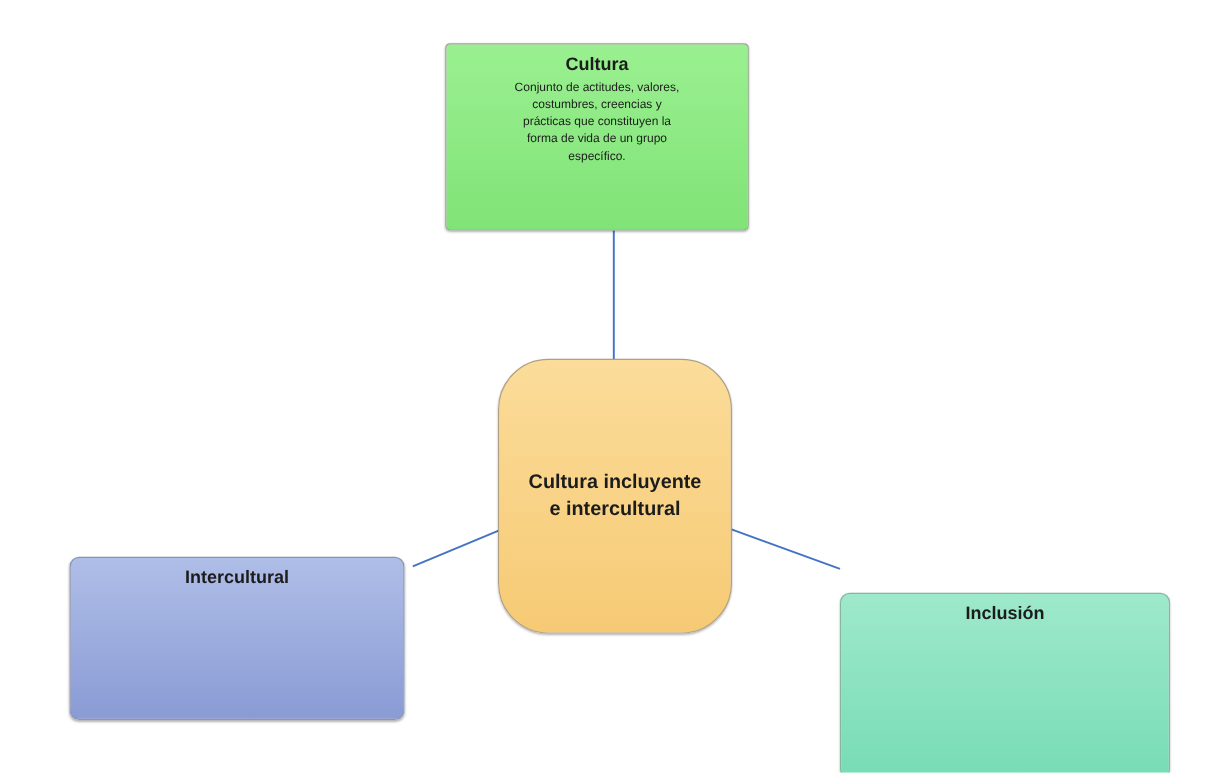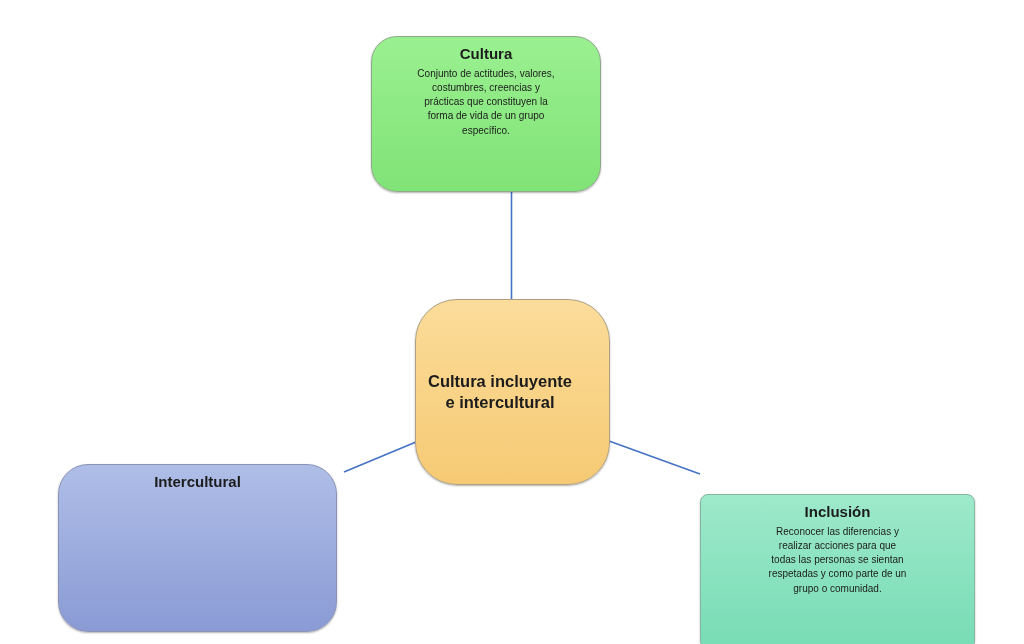--- a/index.html
+++ b/index.html
@@ -27,41 +27,42 @@
   .node {
     position: absolute;
     box-sizing: border-box;
     border: 1px solid #999999;
     box-shadow: 0 1px 2px rgba(0,0,0,0.30);
     text-align: center;
   }
   .node-top {
     left: 371px;
     top: 36px;
-    width: 230px;
+    width: 253px;
     height: 156px;
-    border-radius: 26px;
+    border-radius: 4px;
     padding: 8px 6px 6px 6px;
   }
   .node-center {
     left: 415px;
     top: 299px;
     width: 195px;
-    height: 186px;
+    height: 229px;
     border-radius: 42px;
     display: flex;
     align-items: center;
+    justify-content: center;
     padding: 0 12px;
   }
   .node-left {
     left: 58px;
     top: 464px;
     width: 279px;
-    height: 168px;
-    border-radius: 30px;
+    height: 136px;
+    border-radius: 8px;
     padding: 8px 5px 6px 5px;
   }
   .node-right {
     left: 700px;
     top: 494px;
     width: 275px;
     height: 155px;
     border-radius: 8px;
     padding: 8px 5px 6px 5px;
   }
@@ -107,20 +108,15 @@
     <div class="node-title">Cultura incluyente
 e intercultural</div>
   </div>
 
   <div class="node node-left" style="background: linear-gradient(rgb(175, 190, 231) 0%, rgb(138, 155, 213) 100%); border-color: rgb(138, 147, 181);">
     <div class="node-title">Intercultural</div>
   </div>
 
   <div class="node node-right" style="background: linear-gradient(rgb(158, 233, 203) 0%, rgb(119, 220, 181) 100%); border-color: rgb(133, 183, 160);">
     <div class="node-title">Inclusión</div>
-    <div class="node-body">Reconocer las diferencias y
-realizar acciones para que
-todas las personas se sientan
-respetadas y como parte de un
-grupo o comunidad.</div>
   </div>
 
 </div>
 
 </body></html>

